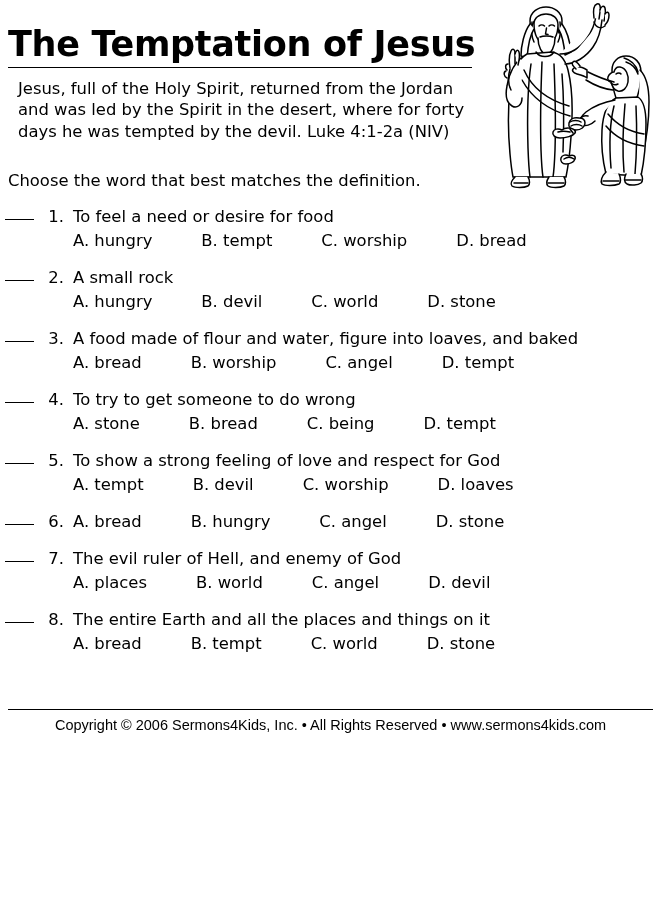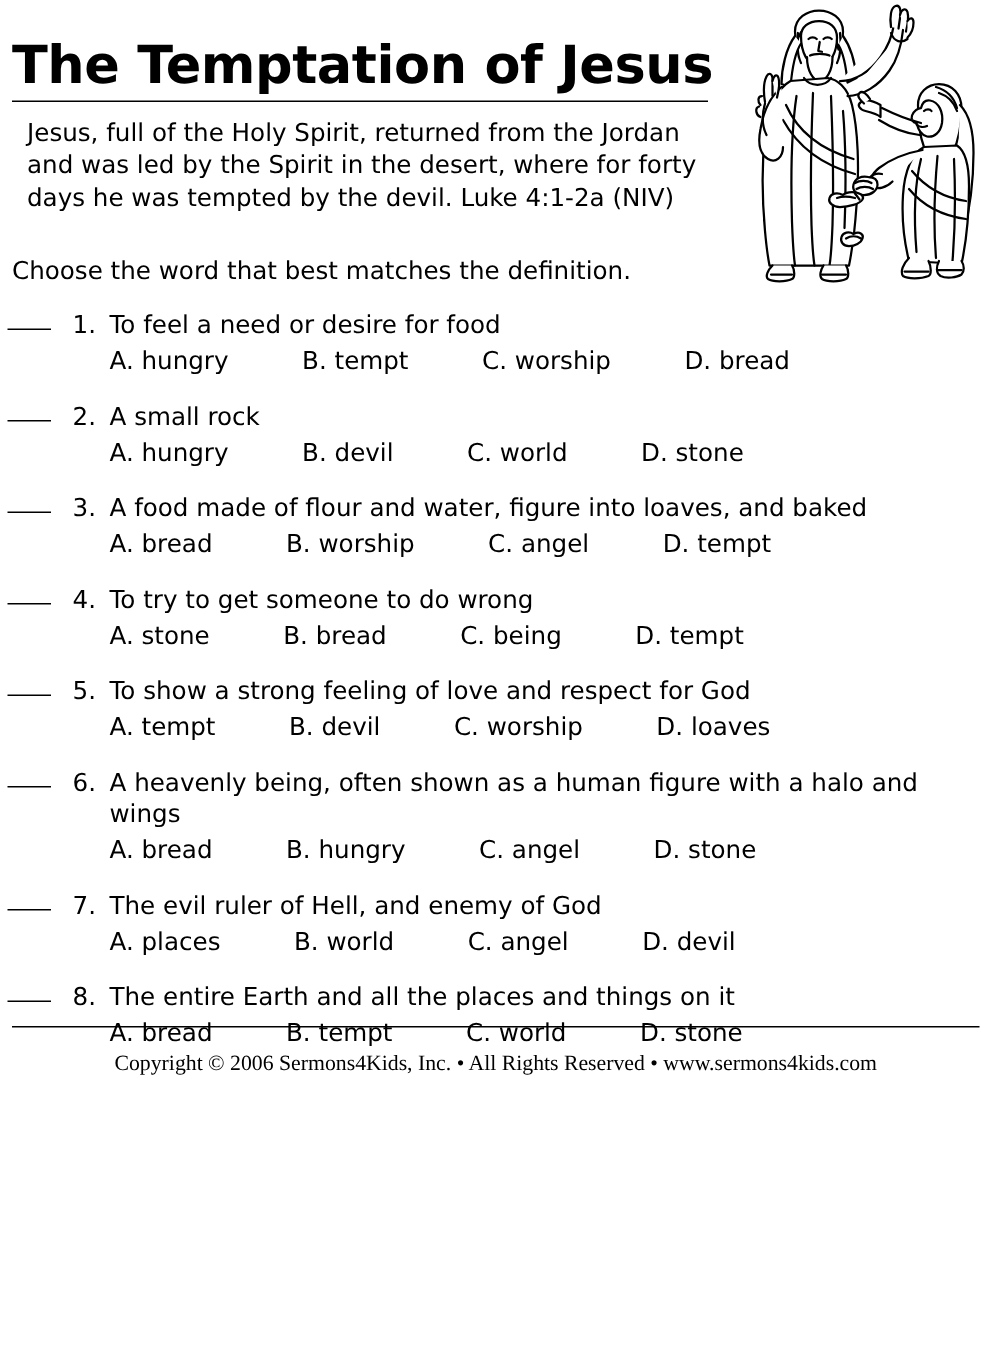--- a/index.html
+++ b/index.html
@@ -133,24 +133,24 @@
     bottom: 12px;
     width: 645px;
   }
   .footer-rule {
     border: none;
     border-top: 1.3px solid #000;
     margin: 0 0 7px 0;
     width: 645px;
   }
   .footer-text {
-    font-family: Liberation Serif, serif;
+    font-family: Liberation Sans, sans-serif;
     font-size: 14.5px;
     text-align: center;
-    margin: 16px;
+    margin: 1px;
     white-space: nowrap;
   }
 </style>
 </head>
 <body>
 
 <div class="page">
 
   <div class="header">
     <h1 class="worksheet-title">The Temptation of Jesus</h1>
@@ -348,21 +348,20 @@
           <span class="q-option">C. worship</span>
           <span class="q-option">D. loaves</span>
         </div>
       </div>
     </div>
 
     <div class="question">
       <span class="q-blank"></span>
       <span class="q-num">6.</span>
       <div class="q-body">
-        <p class="q-text">A heavenly being, often shown as a human figure with a halo and wings</p>
         <div class="q-options">
           <span class="q-option">A. bread</span>
           <span class="q-option">B. hungry</span>
           <span class="q-option">C. angel</span>
           <span class="q-option">D. stone</span>
         </div>
       </div>
     </div>
 
     <div class="question">

